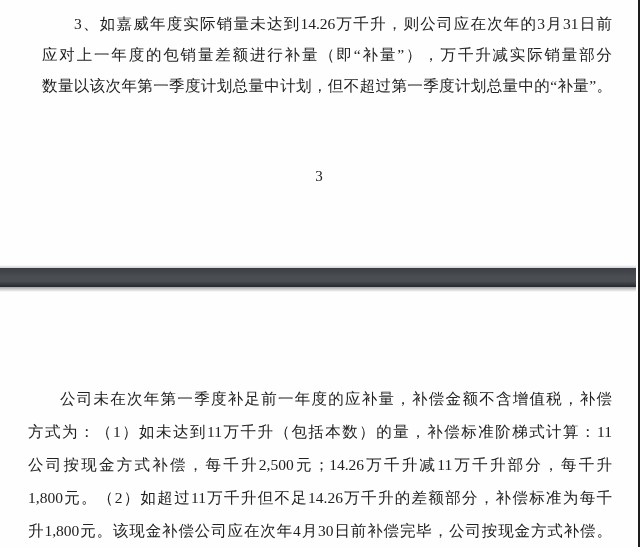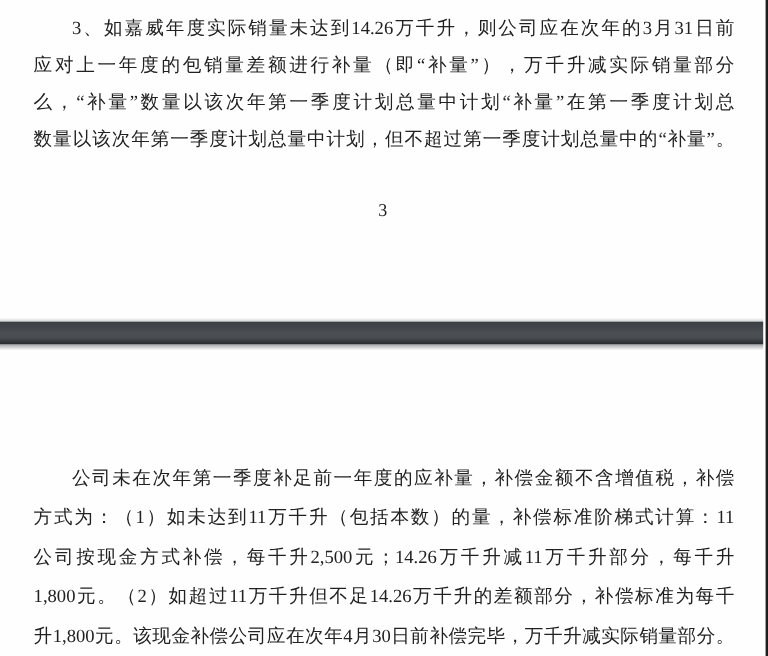--- a/index.html
+++ b/index.html
@@ -27,21 +27,21 @@
 
   .text-line {
     height: 1em;
     line-height: inherit;
     height: auto;
     max-height: 33px;
     overflow: hidden;
     text-align: justify;
     text-align-last: justify;
   }
-  .para-page1 .text-line { max-height: 31px; }
+  .para-page1 .text-line { max-height: 31px; margin-left: 14px; }
 
   .text-line.indent-first { text-indent: 32px; }
 
   .page-number {
     position: absolute;
     top: 166px;
     left: 0;
     width: 638px;
     text-align: center;
     font-size: 15px;
@@ -94,33 +94,32 @@
 </style>
 </head>
 <body>
 
 <div class="stage">
 
   <div class="page-section">
     <div class="para para-page1">
       <div class="text-line indent-first">3、如嘉威年度实际销量未达到14.26万千升，则公司应在次年的3月31日前</div>
       <div class="text-line">应对上一年度的包销量差额进行补量（即“补量”），万千升减实际销量部分</div>
-      <div class="text-line">么，“补量”数量以该次年第一季度计划总量中计划“补量”在第一季度计划总</div>
       <div class="text-line">数量以该次年第一季度计划总量中计划，但不超过第一季度计划总量中的“补量”。</div>
     </div>
     <div class="page-number">3</div>
   </div>
 
   <div class="page-break-bar"></div>
 
   <div class="page-section">
     <div class="para para-page2">
       <div class="text-line indent-first">公司未在次年第一季度补足前一年度的应补量，补偿金额不含增值税，补偿</div>
       <div class="text-line">方式为：（1）如未达到11万千升（包括本数）的量，补偿标准阶梯式计算：11</div>
       <div class="text-line">公司按现金方式补偿，每千升2,500元；14.26万千升减11万千升部分，每千升</div>
       <div class="text-line">1,800元。（2）如超过11万千升但不足14.26万千升的差额部分，补偿标准为每千</div>
-      <div class="text-line">升1,800元。该现金补偿公司应在次年4月30日前补偿完毕，万千升减实际销量部分。</div>
+      <div class="text-line">升1,800元。该现金补偿公司应在次年4月30日前补偿完毕，公司按现金方式补偿。</div>
     </div>
   </div>
 
   <div class="right-edge-line"></div>
 
 </div>
 
 </body></html>

